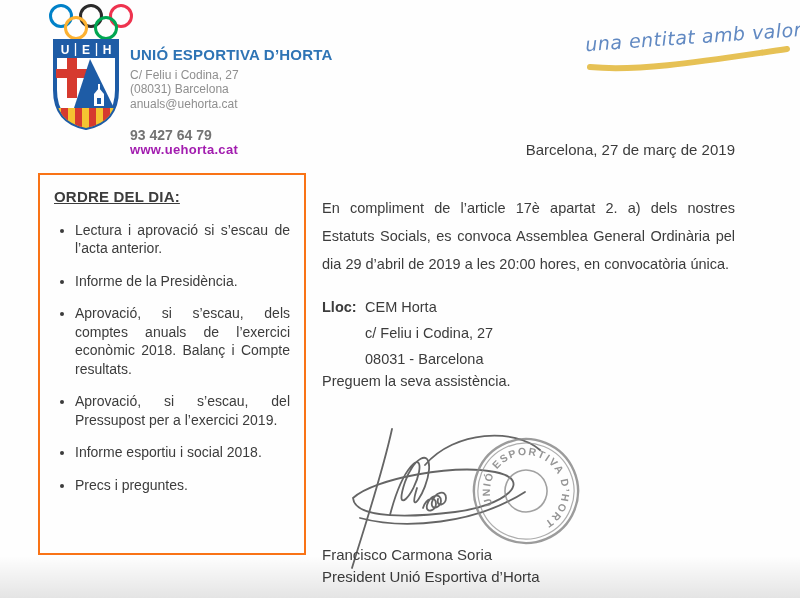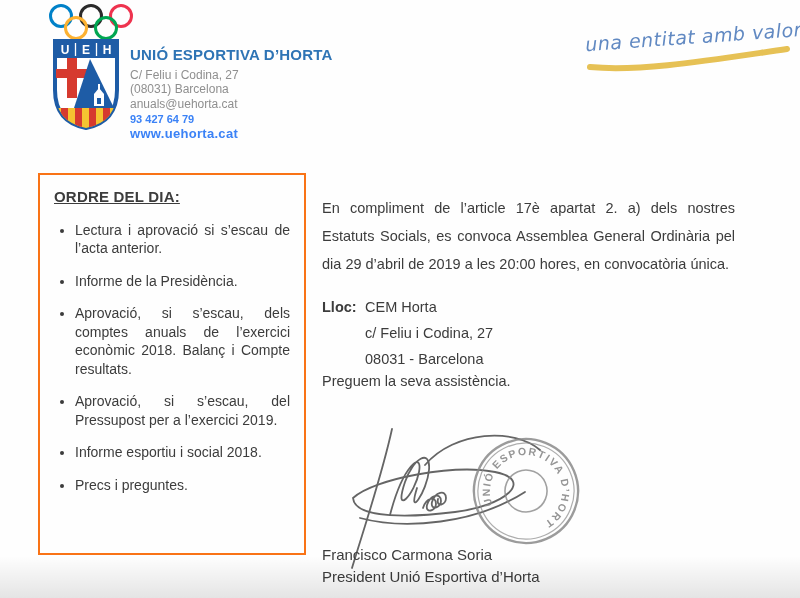--- a/index.html
+++ b/index.html
@@ -4,22 +4,22 @@
 <style>
   html,body{margin:0;padding:0;background:#ffffff;}
   #page{position:relative;width:800px;height:598px;background:#fefefe;overflow:hidden;
         font-family:"Liberation Sans",sans-serif;color:#3c3c3c;}
   
   .rings{position:absolute;left:46px;top:4px;}
   .crest{position:absolute;left:50px;top:38px;}
   .org-block{position:absolute;left:130px;top:48px;line-height:14.5px;}
   .org-name{color:#2e74b5;font-weight:bold;font-size:15px;letter-spacing:.2px;margin-bottom:5px;}
   .org-line{font-size:12px;color:#8f8f8f;}
-  .org-phone{font-size:11px;color:#3b82f6;font-weight:bold;margin-top:1px;}
-  .org-web{font-size:13px;color:#3b82f6;font-weight:bold;letter-spacing:.3px;}
+  .org-phone{font-size:14px;color:#737373;font-weight:bold;margin-top:17px;}
+  .org-web{font-size:13px;color:#a21caf;font-weight:bold;letter-spacing:.3px;}
   
   .slogan{position:absolute;left:585px;top:26px;width:205px;text-align:center;
           color:#6189c2;font-size:19px;font-style:italic;transform:rotate(-4deg);
           font-family:"DejaVu Sans",sans-serif;letter-spacing:.5px;white-space:nowrap;}
   .swoosh{position:absolute;left:586px;top:46px;}
   
   .date-line{position:absolute;left:322px;top:141px;width:413px;text-align:right;font-size:15px;}
   
   .agenda-box{position:absolute;left:38px;top:173px;width:268px;height:382px;
               border:2px solid #f97316;box-sizing:border-box;padding:13px 14px 0 14px;}
@@ -101,20 +101,21 @@
     <div class="org-line">anuals@uehorta.cat</div>
     <div class="org-phone">93 427 64 79</div>
     <div class="org-web">www.uehorta.cat</div>
   </div>
 
   <div class="slogan">una entitat amb valors</div>
   <svg class="swoosh" width="206" height="26" viewBox="0 0 206 26">
     <path d="M 4,21 C 55,26 125,14 201,3" fill="none" stroke="#e6c155" stroke-width="6" stroke-linecap="round"></path>
   </svg>
 
+  <div class="date-line">Barcelona, 27 de març de 2019</div>
 
   <div class="agenda-box">
     <div class="agenda-title">ORDRE DEL DIA:</div>
     <ul class="agenda-list">
       <li>Lectura i aprovació si s’escau de l’acta anterior.</li>
       <li>Informe de la Presidència.</li>
       <li>Aprovació, si s’escau, dels comptes anuals de l’exercici econòmic 2018. Balanç i Compte resultats.</li>
       <li>Aprovació, si s’escau, del Pressupost per a l’exercici 2019.</li>
       <li>Informe esportiu i social 2018.</li>
       <li>Precs i preguntes.</li>

